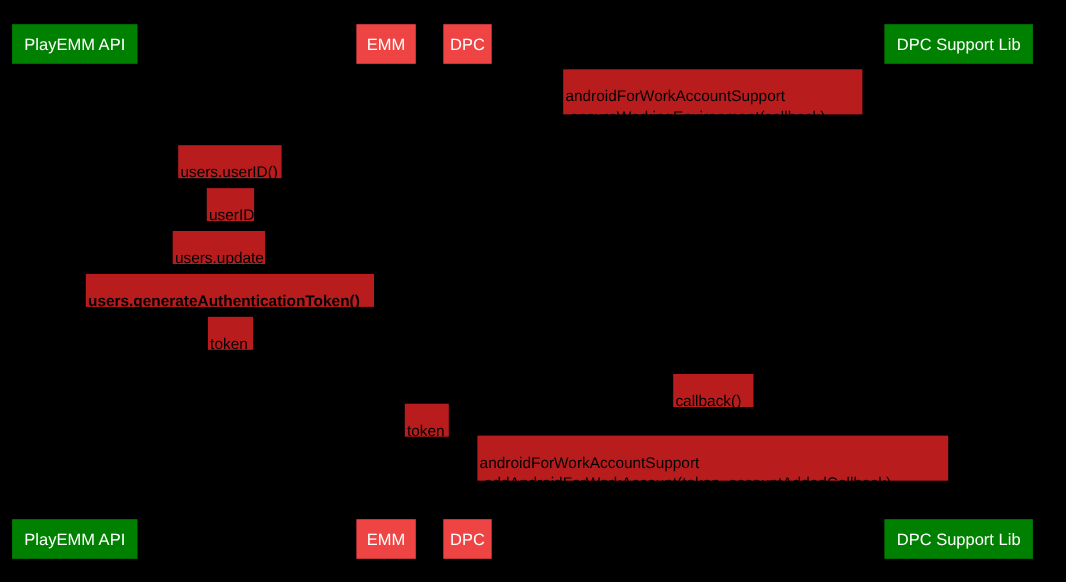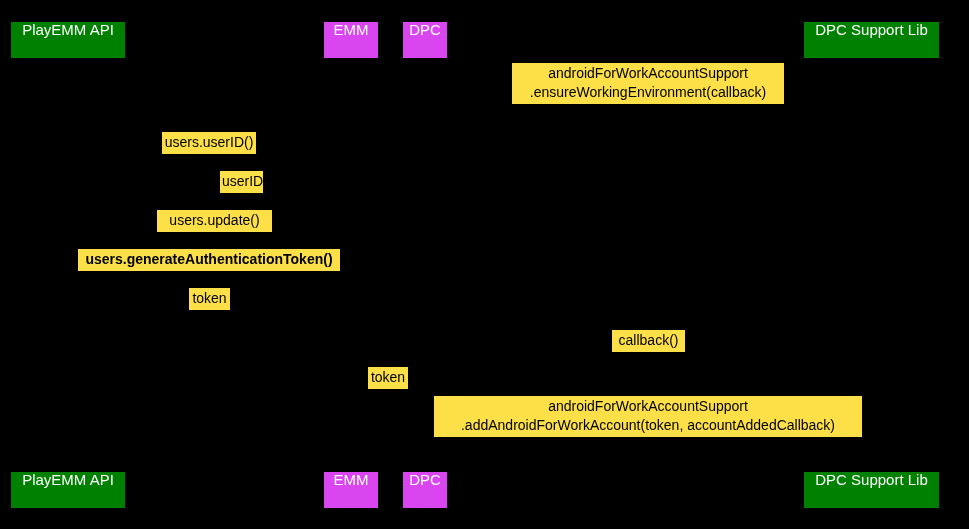--- a/index.html
+++ b/index.html
@@ -14,49 +14,49 @@
   #diagram {
     position: relative;
     width: 969px;
     height: 529px;
     background: #000000;
     overflow: hidden;
   }
   .participant {
     position: absolute;
     display: flex;
-    align-items: flex-start;
+    align-items: center;
     justify-content: center;
     color: #ffffff;
     font-size: 15px;
     font-family: "Liberation Sans", sans-serif;
     line-height: 1;
     white-space: nowrap;
     box-sizing: border-box;
   }
   .participant.green { background: #008000; }
-  .participant.blue  { background: #d946ef; }
+  .participant.blue  { background: #ef4444; }
 
   .lifeline {
     position: absolute;
     width: 1px;
     background: #000000;
   }
 
   .msg-label {
     position: absolute;
-    background: #fde047;
+    background: #b91c1c;
     color: #000000;
     font-size: 14px;
     font-family: "Liberation Sans", sans-serif;
     line-height: 19px;
-    text-align: center;
+    text-align: left;
     white-space: pre;
     box-sizing: border-box;
-    padding: 1px 2px;
+    padding: 15px 2px;
   }
   .msg-label.two-line {
     line-height: 19px;
   }
 </style>
 </head>
 <body>
 
 <div id="diagram">
 
@@ -79,25 +79,25 @@
       </div>
       <div class="participant green" style="left: 804px; top: 22px; width: 135px; height: 36px;">
         <span>DPC Support Lib</span>
       </div>
     </div>
 
   <div id="messages">
       <div class="msg-label two-line" style="left: 512px; top: 63px; width: 272px; height: 41px;">androidForWorkAccountSupport
 .ensureWorkingEnvironment(callback)</div>
       <div class="msg-label" style="left: 162px; top: 132px; width: 94px; height: 22px;">users.userID()</div>
-      <div class="msg-label" style="left: 188px; top: 171px; width: 43px; height: 22px; margin-left: 32px;">userID</div>
-      <div class="msg-label" style="left: 157px; top: 210px; width: 115px; height: 22px;">users.update()</div>
+      <div class="msg-label" style="left: 188px; top: 171px; width: 43px; height: 22px;">userID</div>
+      <div class="msg-label" style="left: 157px; top: 210px; width: 84px; height: 22px;">users.update()</div>
       <div class="msg-label" style="left: 78px; top: 249px; width: 262px; height: 22px; font-weight: bold;">users.generateAuthenticationToken()</div>
       <div class="msg-label" style="left: 189px; top: 288px; width: 41px; height: 22px;">token</div>
-      <div class="msg-label" style="left: 612px; top: 330px; width: 73px; height: 22px;">callback()</div>
+      <div class="msg-label" style="left: 612px; top: 340px; width: 73px; height: 22px;">callback()</div>
       <div class="msg-label" style="left: 368px; top: 367px; width: 40px; height: 22px;">token</div>
       <div class="msg-label two-line" style="left: 434px; top: 396px; width: 428px; height: 41px;">androidForWorkAccountSupport
 .addAndroidForWorkAccount(token, accountAddedCallback)</div>
     </div>
 
   <div id="participants-bottom">
       <div class="participant green" style="left: 11px; top: 472px; width: 114px; height: 36px;">
         <span>PlayEMM API</span>
       </div>
       <div class="participant blue" style="left: 324px; top: 472px; width: 54px; height: 36px;">

